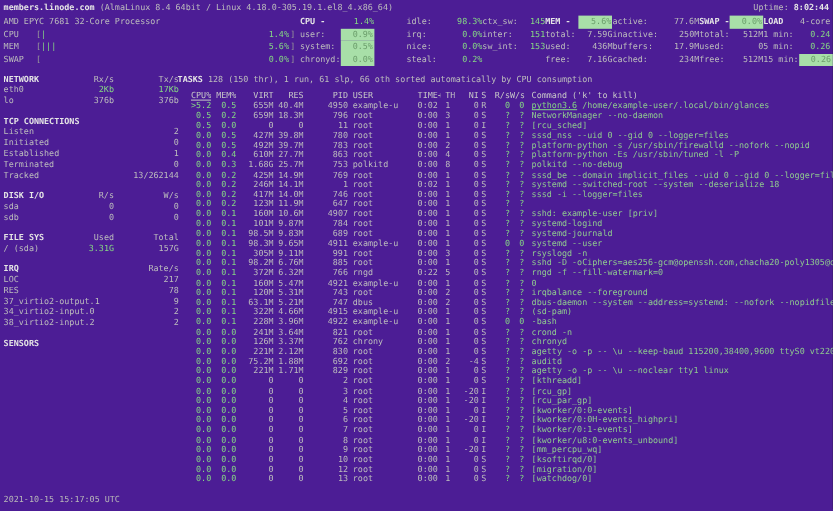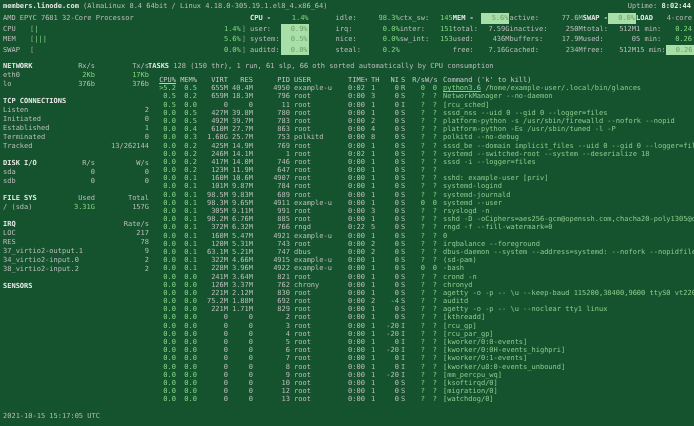--- a/index.html
+++ b/index.html
@@ -1,19 +1,19 @@
 <!DOCTYPE html>
 <html><head>
 <meta charset="utf-8">
 <style>
   html,body{margin:0;padding:0;background:#1f1f1f;}
   body{width:694px;height:426px;overflow:hidden;
        font-family:"DejaVu Sans Mono","Liberation Mono",monospace;
        font-size:7px;color:#bdbdbd;}
-  .term{position:relative;width:694px;height:426px;background:#14532d;}
+  .term{position:relative;width:694px;height:426px;background:#4c1d95;}
   .wt{color:#e6e6e6;font-weight:bold;}
   .g{color:#85d685;}
   .u{text-decoration:underline;}
   .blk{background:#a8dfa8;color:#6b9e6b;display:inline-block;min-width:26px;text-align:right;padding:0 1px;}
 
   
   .topline{position:absolute;left:3px;top:2px;right:3px;display:flex;white-space:pre;}
   .topline .uptime{margin-left:auto;}
 
   
@@ -110,21 +110,21 @@
         </div>
         <div class="qrow">
           <span class="ql ">user:</span>
           <span class="qv blk">0.9%</span>
         </div>
         <div class="qrow">
           <span class="ql ">system:</span>
           <span class="qv blk">0.5%</span>
         </div>
         <div class="qrow">
-          <span class="ql ">auditd:</span>
+          <span class="ql ">chronyd:</span>
           <span class="qv blk">0.0%</span>
         </div>
       </div>
       <div class="qcol qc1">
         <div class="qrow">
           <span class="ql ">idle:</span>
           <span class="qv g">98.3%</span>
         </div>
         <div class="qrow">
           <span class="ql ">irq:</span>

